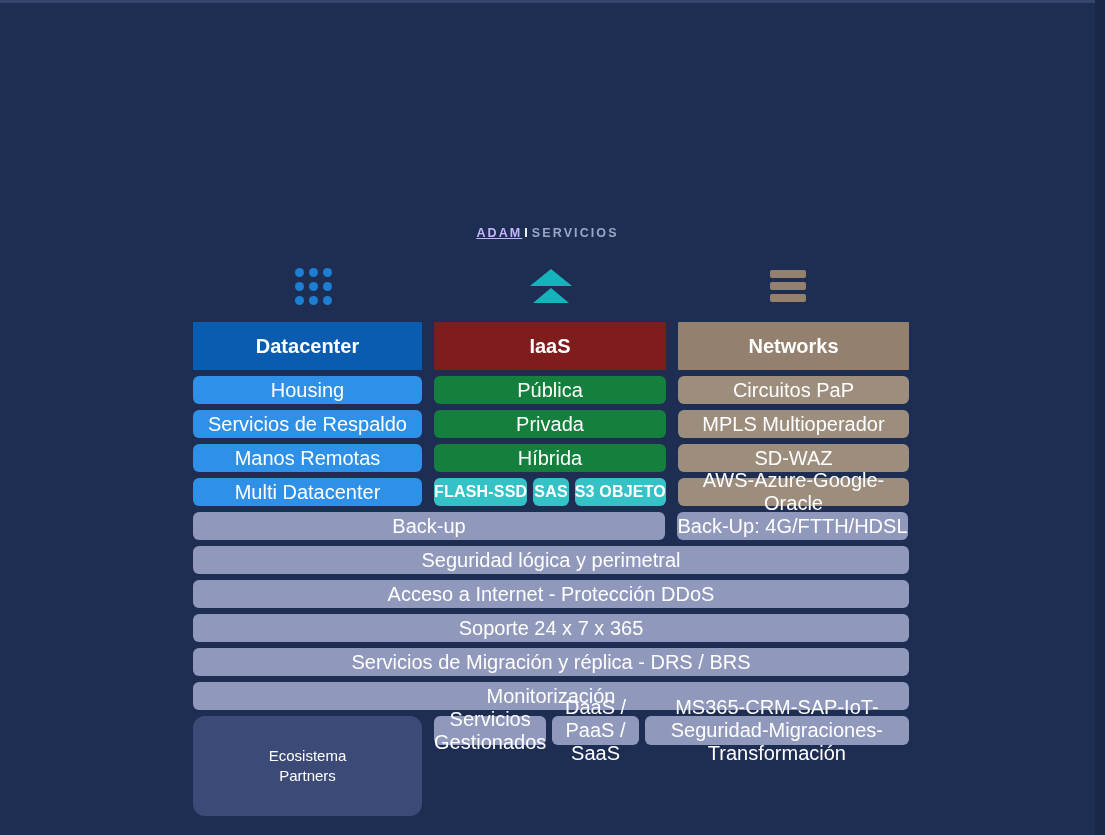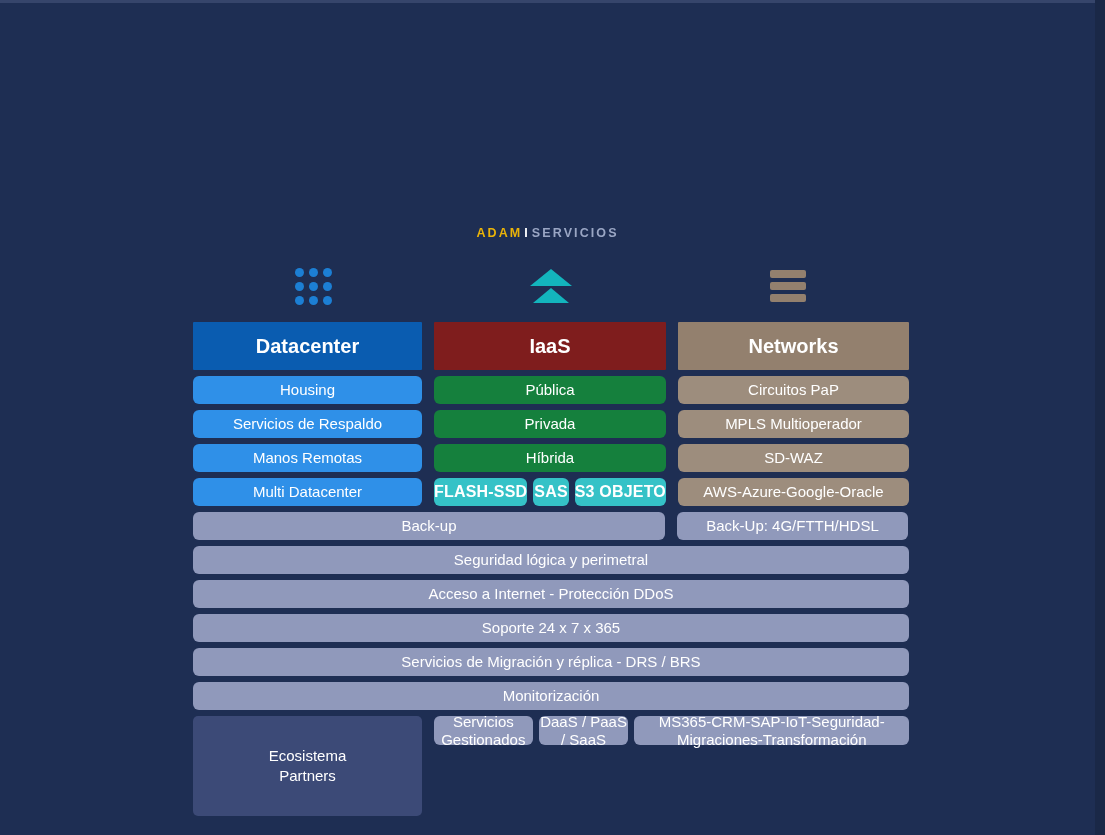--- a/index.html
+++ b/index.html
@@ -38,21 +38,21 @@
     position: absolute;
     top: 226px;
     left: 0;
     width: 1095px;
     text-align: center;
     font-size: 12.5px;
     letter-spacing: 2.1px;
     font-weight: bold;
     white-space: nowrap;
   }
-  .brand .b-adam { color: #eab308; }
+  .brand .b-adam { color: #c4b5fd; text-decoration: underline; }
   .brand .b-sep  { color: #ffffff; margin: 0 2px; }
   .brand .b-serv { color: #9aa6c4; font-weight: bold; }
 
   
   .icons {
     position: absolute;
     top: 262px;
     left: 193px;
     width: 716px;
     height: 48px;
@@ -125,21 +125,21 @@
   .col.col-iaas { flex: 0 0 232px; }
   .col.col-net  { flex: 0 0 231px; }
 
   .cell {
     border-radius: 6px;
     color: #ffffff;
     display: flex;
     align-items: center;
     justify-content: center;
     text-align: center;
-    font-size: 15px;
+    font-size: 20px;
     height: 28px;
     box-sizing: border-box;
     line-height: 1.15;
   }
   .cell.header {
     height: 48px;
     font-size: 20px;
     font-weight: bold;
     border-radius: 1px;
   }
@@ -175,21 +175,21 @@
   .span-full { flex: 1 1 auto; }
 
   .bottom-row {
     display: flex;
     gap: 12px;
     margin-top: 6px;
   }
   .partners {
     flex: 0 0 229px;
     background: #3c4a77;
-    border-radius: 5px;
+    border-radius: 12px;
     color: #ffffff;
     font-size: 15px;
     display: flex;
     align-items: center;
     justify-content: center;
     text-align: center;
     line-height: 1.35;
     height: 100px;
   }
   .bottom-stack {

